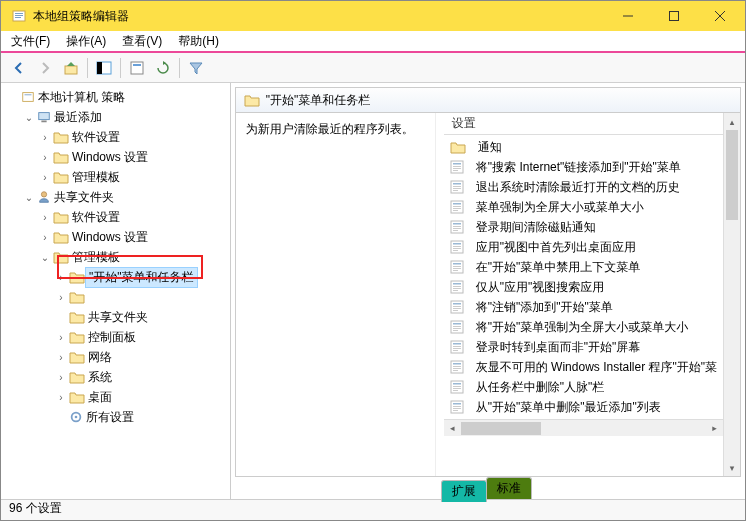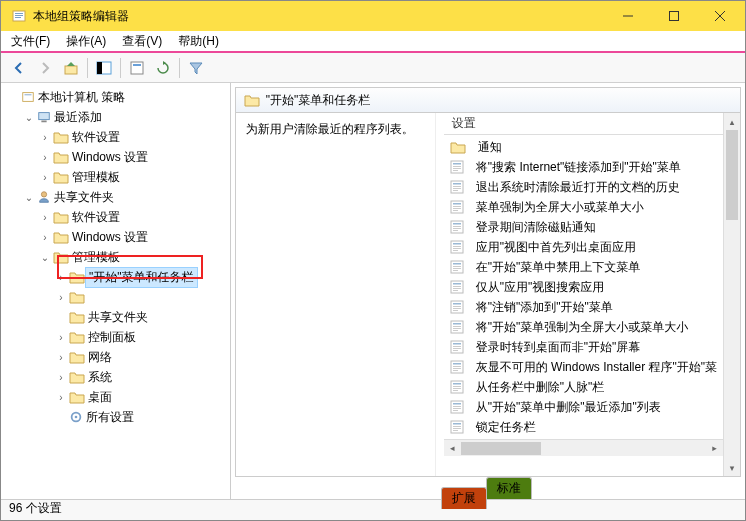--- a/index.html
+++ b/index.html
@@ -25,21 +25,21 @@
 .right-header { height: 26px; background: linear-gradient(#fefefe,#eef3f9); border-bottom: 1px solid #ccc; display: flex; align-items: center; padding: 0 8px; gap: 6px; margin: 4px 4px 0 4px; border: 1px solid #ccc; }
 .right-body { flex: 1; display: flex; margin: 0 4px; border: 1px solid #ccc; border-top: none; overflow: hidden; }
 .desc-col { width: 200px; padding: 8px 10px; border-right: 1px solid #eee; }
 .list-col { flex: 1; overflow: hidden; margin-left: 8px; }
 .list-header { height: 22px; display: flex; align-items: center; padding: 0 8px; border-bottom: 1px solid #ddd; color: #333; background: #fff; }
 .list-items { padding: 2px 0; }
 .list-row { height: 20px; display: flex; align-items: center; padding: 0 6px; gap: 12px; white-space: nowrap; }
 .tabs { height: 22px; display: flex; align-items: flex-end; padding: 0 6px; border-top: 1px solid #fff; margin: 0 4px; position: relative; }
 .tab-spacer { width: 200px; }
 .tab { padding: 2px 10px; border: 1px solid #bbb; border-bottom: none; background: #4d7c0f; margin-right: -1px; font-size: 12px; border-top-left-radius: 3px; border-top-right-radius: 3px; }
-.tab.active { background: #c2410c; position: relative; top: 10px; }
+.tab.active { background: #14b8a6; position: relative; top: 3px; }
 .statusbar { height: 22px; display: flex; padding: 0 8px; border-top: 1px solid #ccc; background: #f8f8f8; }
 .folder-icon { width: 16px; height: 14px; }
 .setting-icon { width: 14px; height: 14px; }
 .v-scroll { width: 17px; background: #f0f0f0; border-left: 1px solid #ddd; display: flex; flex-direction: column; }
 .v-scroll .arrow { height: 17px; display: flex; align-items: center; justify-content: center; color: #666; font-size: 9px; }
 .v-scroll .thumb { height: 90px; background: #cdcdcd; margin: 0 2px; border-radius: 0; }
 .h-scroll { height: 17px; background: #f0f0f0; border-top: 1px solid #ddd; display: flex; align-items: center; }
 .h-scroll .arrow { width: 17px; display: flex; align-items: center; justify-content: center; color: #666; font-size: 9px; }
 .h-scroll .thumb { height: 13px; width: 80px; background: #cdcdcd; }
 svg { display: block; }
@@ -402,30 +402,20 @@
             <div class="list-row">
               <svg class="setting-icon" viewBox="0 0 14 14">
                 <rect x="1" y="1" width="12" height="12" fill="#fff" stroke="#bcbcbc"></rect>
                 <rect x="3" y="3" width="8" height="1.5" fill="#9ab8d4"></rect>
                 <rect x="3" y="6" width="8" height="1" fill="#ccc"></rect>
                 <rect x="3" y="8" width="8" height="1" fill="#ccc"></rect>
                 <rect x="3" y="10" width="5" height="1" fill="#ccc"></rect>
               </svg>
               <span>从"开始"菜单中删除"最近添加"列表</span>
             </div>
-            <div class="list-row">
-              <svg class="setting-icon" viewBox="0 0 14 14">
-                <rect x="1" y="1" width="12" height="12" fill="#fff" stroke="#bcbcbc"></rect>
-                <rect x="3" y="3" width="8" height="1.5" fill="#9ab8d4"></rect>
-                <rect x="3" y="6" width="8" height="1" fill="#ccc"></rect>
-                <rect x="3" y="8" width="8" height="1" fill="#ccc"></rect>
-                <rect x="3" y="10" width="5" height="1" fill="#ccc"></rect>
-              </svg>
-              <span>锁定任务栏</span>
-            </div>
           </div>
         <div class="h-scroll">
           <div class="arrow">◂</div>
           <div class="thumb"></div>
           <div style="flex:1"></div>
           <div class="arrow">▸</div>
         </div>
       </div>
       <div class="v-scroll">
         <div class="arrow">▴</div>

